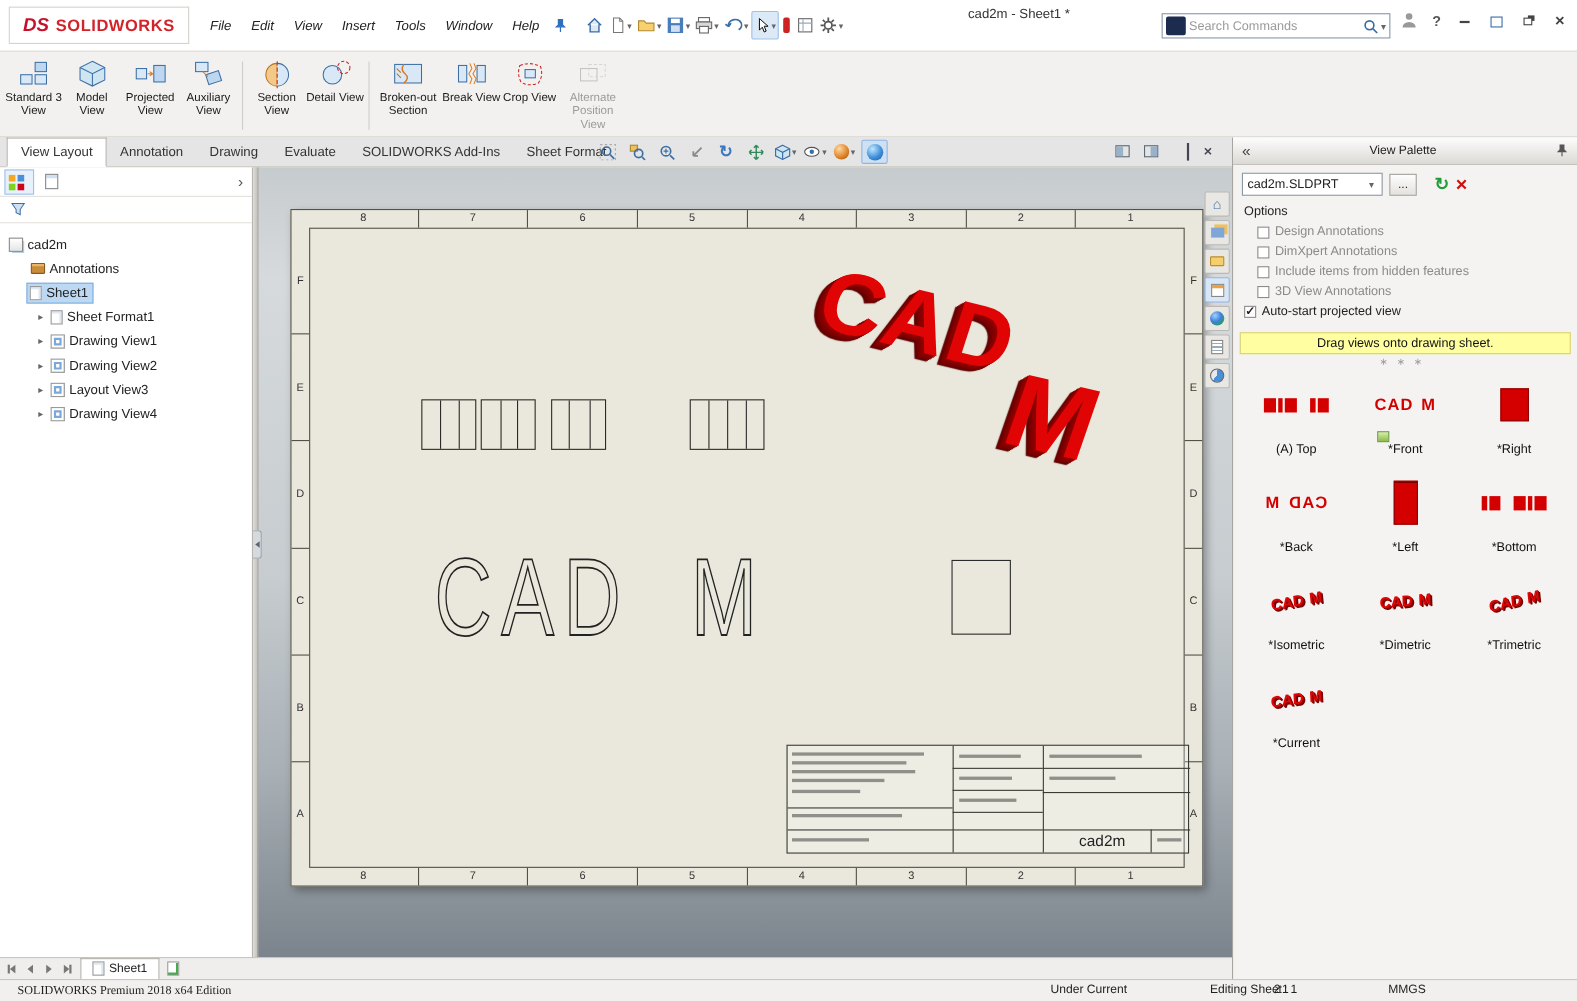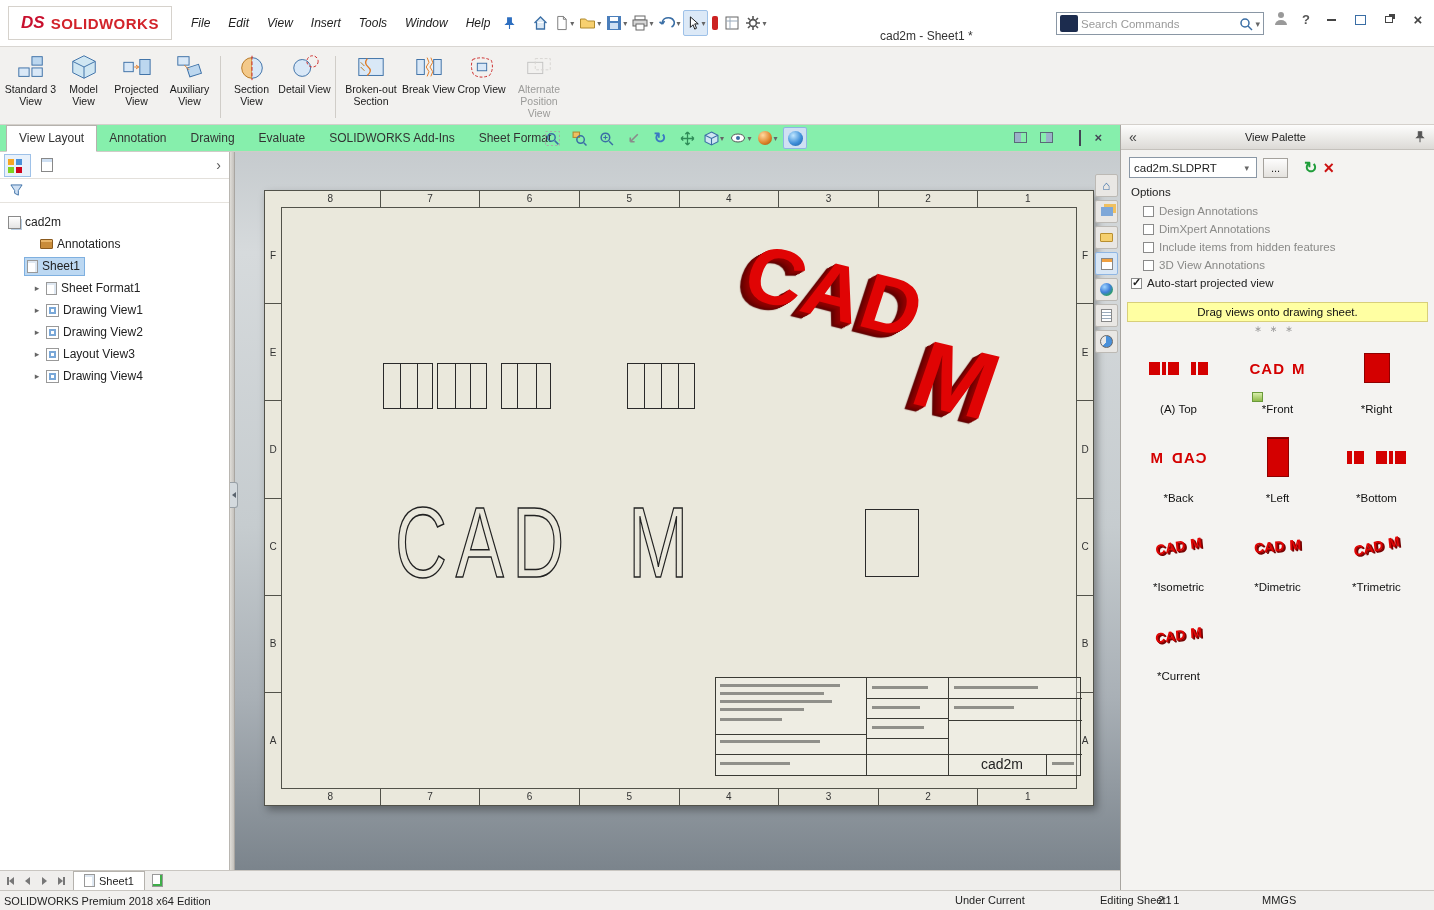--- a/index.html
+++ b/index.html
@@ -11,21 +11,21 @@
   .logo-box { display:flex; align-items:center; gap:6px; border:1px solid #d6d2cc; margin:4px 0 4px 8px; padding:6px 12px; }
   .ds-glyph { color:#c8102e; font-weight:bold; font-style:italic; font-size:17px; }
   .sw-text { color:#d2232a; font-weight:bold; font-size:15px; letter-spacing:.5px; }
   .menus { display:flex; align-items:center; margin-left:10px;font-style:italic; }
   .menu { padding:6px 9px; }
   .pin-btn { margin-left:4px; display:flex; align-items:center; }
   .qtb { display:flex; align-items:center; margin-left:14px; gap:1px; }
   .qbtn { display:flex; align-items:center; padding:4px 2px; border-radius:2px; }
   .qbtn .dd { font-size:8px; color:#666; margin-left:1px; }
   .qbtn.pressed { background:#dce9f7; border:1px solid #9ec1e8; }
-  .doc-title { position:absolute; left:880px; top:29px; font-size:12px; color:#333; }
+  .doc-title { position:absolute; left:880px; top:5px; font-size:12px; color:#333; }
   .search { position:absolute; right:170px; top:12px; width:208px; height:23px; border:1px solid #8a97a5; background:#fff; display:flex; align-items:center; }
   .s-scope { width:18px; height:17px; background:#1c2c4e; margin:0 3px; border-radius:2px; }
   .search input { border:none; outline:none; flex:1; font-size:11.5px; color:#444; font-family:"Liberation Sans",sans-serif; }
   .search input::placeholder { color:#9a9a9a; }
   .mag-ic { margin:0 2px; display:flex; }
   .caret { font-size:9px; color:#666; margin-right:3px; }
   .tb-right { position:absolute; right:8px; top:10px; display:flex; align-items:center; gap:13px; }
   .help-glyph { font-weight:bold; color:#555; font-size:13px; }
   .wc { width:16px; height:14px; display:flex; align-items:center; justify-content:center; }
   .wmin-bar { width:9px; height:2px; background:#444; }
@@ -38,21 +38,21 @@
   .rbtn { width:53px; display:flex; flex-direction:column; align-items:center; padding-top:3px; gap:2px; font-size:10.5px; text-align:center; line-height:1.15; color:#1a1a1a; }
   .rbtn.w62 { width:62px; }
   .rbtn svg { width:30px; height:28px; flex:none; }
   .rbtn.disabled { color:#9b9b99; }
   .rbtn.disabled svg { opacity:.45; }
   .rsep { width:1px; background:#d0cdc8; margin:6px 4px; }
 
   
   .main-row { display:flex; height:765px; }
   .left-col { width:1120px; display:flex; flex-direction:column; }
-  .tabstrip { height:27px; background:#86efac; border-bottom:1px solid #cfccc7; position:relative; display:flex; align-items:flex-end; padding-left:6px; }
+  .tabstrip { height:27px; background:#e5e5e5; border-bottom:1px solid #cfccc7; position:relative; display:flex; align-items:flex-end; padding-left:6px; }
   .tab { font-size:12px; padding:5px 12px 6px; color:#333; }
   .tab.active { background:#fff; border:1px solid #b5b2ad; border-bottom-color:#fff; margin-bottom:-1px; }
   .hud { position:absolute; left:540px; top:2px; display:flex; gap:3px; align-items:center; }
   .hudbtn { min-width:24px; height:22px; display:flex; align-items:center; justify-content:center; border-radius:2px; padding:0 1px; }
   .hudbtn .dd { font-size:8px; color:#666; margin-left:1px; }
   .hudbtn.pressed { background:#cfe0f3; border:1px solid #8fb6e3; }
   .rot-glyph { color:#3a78c2; font-weight:bold; font-size:15px; }
   .ball { width:14px; height:14px; border-radius:50%; background:radial-gradient(circle at 35% 30%, #ffd9a0, #e08830 55%, #9c4a00); }
   .globe { width:15px; height:15px; border-radius:50%; background:radial-gradient(circle at 35% 30%, #bfe6ff, #3f8fd9 55%, #1a5a9e); }
   .pane-ctrls { position:absolute; right:18px; top:5px; display:flex; gap:13px; align-items:center; }
@@ -172,21 +172,21 @@
   .nav-btns { display:flex; gap:3px; margin-right:5px; align-items:center; }
   .nb { width:14px; height:14px; display:flex; align-items:center; justify-content:center; }
   .tri-l { width:0; height:0; border-top:4px solid transparent; border-bottom:4px solid transparent; border-right:5px solid #777; }
   .tri-r { width:0; height:0; border-top:4px solid transparent; border-bottom:4px solid transparent; border-left:5px solid #777; }
   .endbar { width:2px; height:8px; background:#777; }
   .stab { display:flex; align-items:center; gap:4px; background:#fff; border:1px solid #b5b2ad; border-bottom:none; padding:2px 10px 3px; height:19px; }
   .addtab { width:26px; height:18px; display:flex; align-items:center; justify-content:center; }
   .i-addsheet { width:11px; height:13px; background:#fff; border:1px solid #999; box-shadow:inset -4px -4px 0 -2px #3fae4a; }
 
   .statusbar { height:20px; background:#f1f0ee; border-top:1px solid #c9c6c1; position:relative; font-size:11px; color:#222; display:flex; align-items:center; }
-  .st-left { margin-left:4px; }
+  .st-left { margin-left:16px;font-family:Liberation Serif, serif; }
   .st-abs { position:absolute; top:3px; }
 
   .watermark { position:absolute; right:0; bottom:0; width:140px; height:57px; background:#fff; z-index:50; display:flex; flex-direction:column; align-items:center; justify-content:center; }
   .wm-row { display:flex; align-items:center; gap:5px; }
   .wm-logo { width:33px; height:33px; border-radius:50%; border:3px solid #aab0b6; border-top-color:#d42a2a; color:#c0392b; font-weight:bold; font-style:italic; font-size:13px; display:flex; align-items:center; justify-content:center; }
   .wm-name { color:#d42a2a; font-size:19px; font-weight:bold; }
   .wm-url { font-size:8.5px; color:#8a9096; letter-spacing:.5px; margin-top:2px; }
 </style>
 </head>
 <body>
@@ -494,21 +494,21 @@
           <div class="lp-filter">
             <svg width="13" height="13" viewBox="0 0 14 14">
                 <path d="M1 1 H13 L9 7 V12 L5 10 V7 Z" fill="#cfe0f3" stroke="#3a6ea5"></path>
               </svg>
           </div>
           <div class="tree">
             <div class="trow" style="padding-left:8px">
               <span class="i-doc"></span>
               <span>cad2m</span>
             </div>
-            <div class="trow" style="padding-left:40px">
+            <div class="trow" style="padding-left:28px">
               <span class="i-ann"></span>
               <span>Annotations</span>
             </div>
             <div class="trow" style="padding-left:24px">
               <span class="tsel">
                 <span class="i-sheet"></span>
                 <span>Sheet1</span>
               </span>
             </div>
             <div class="trow" style="padding-left:32px">

